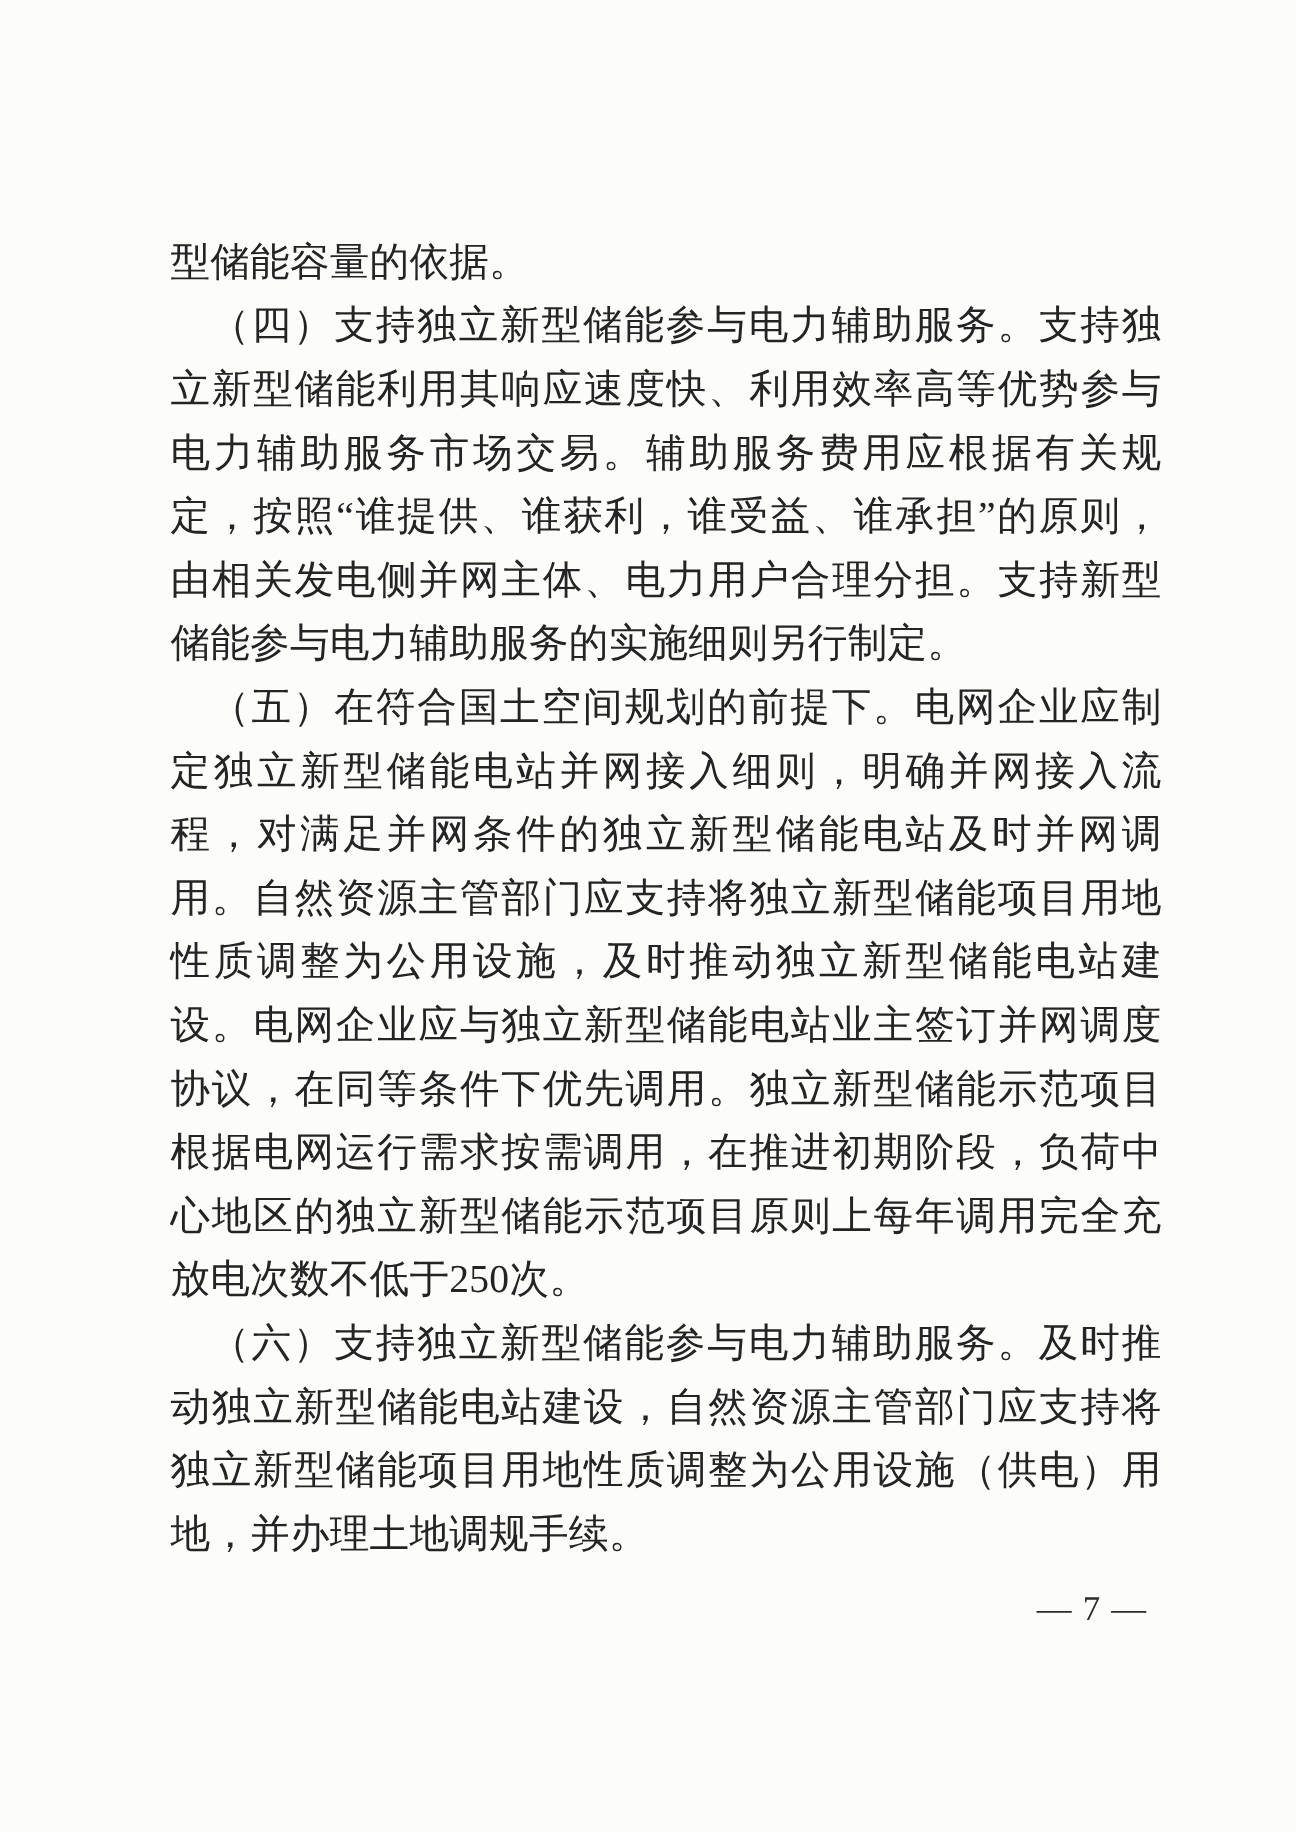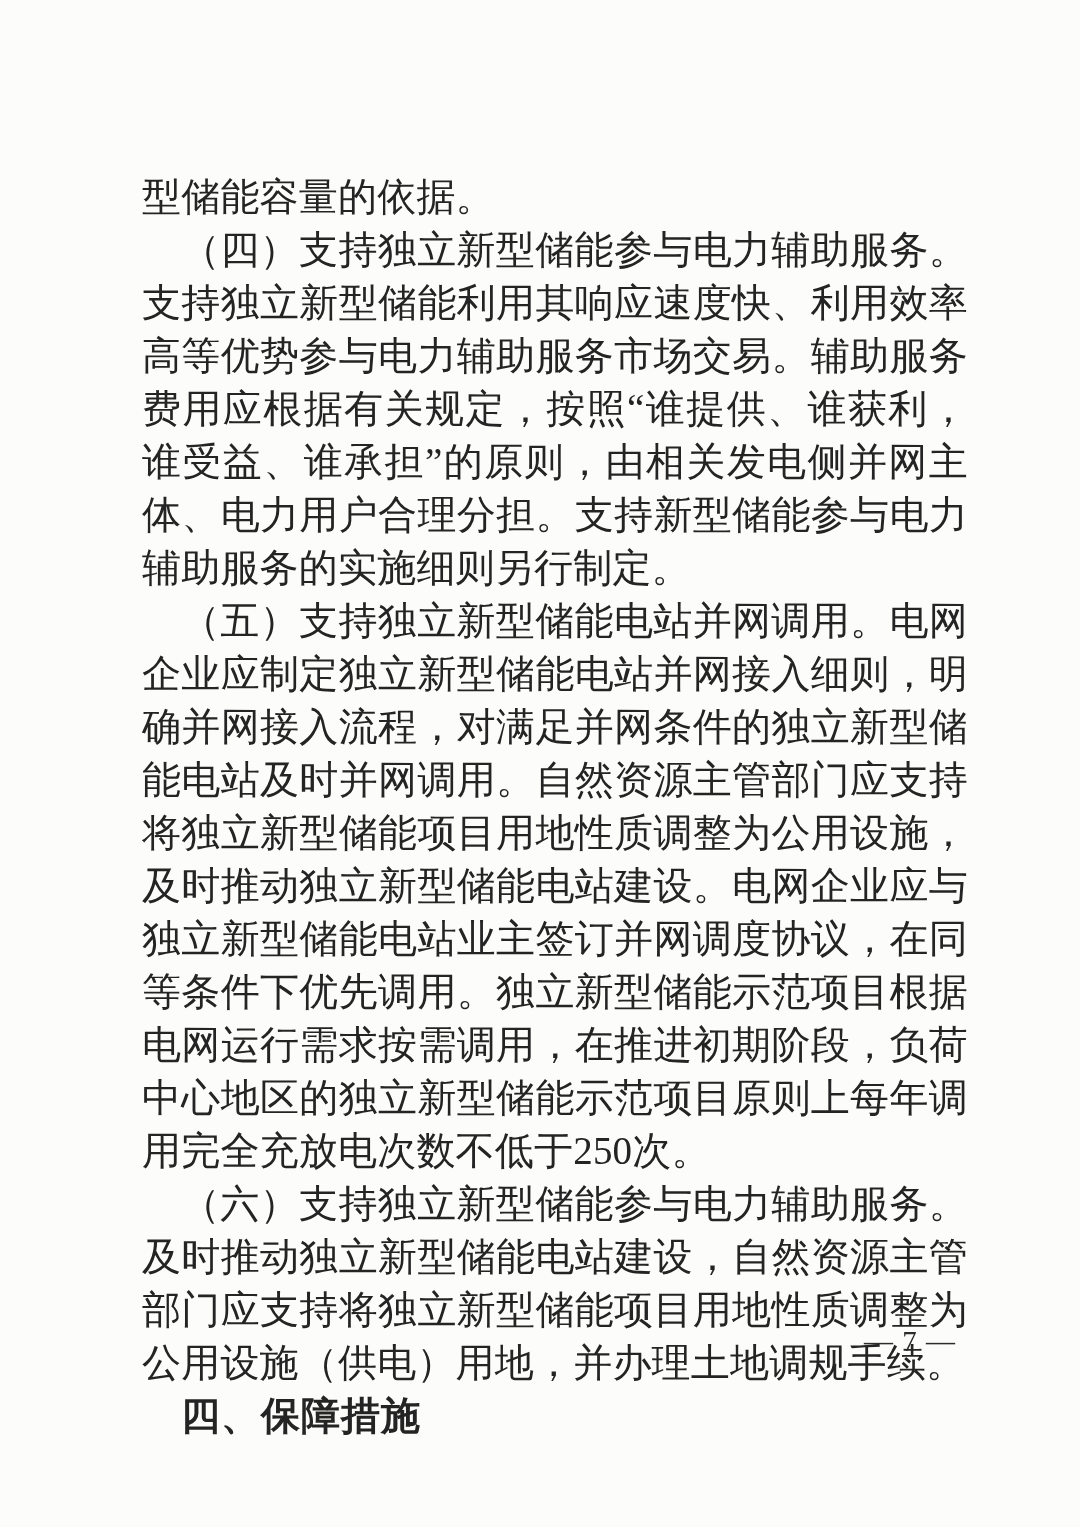--- a/index.html
+++ b/index.html
@@ -12,23 +12,23 @@
     width: 1080px;
     height: 1527px;
     background: #fcfcfb;
     overflow: hidden;
     color: #242424;
     font-family: "Liberation Serif", "DejaVu Serif", serif;
   }
   .content {
     position: absolute;
     left: 142px;
-    top: 170px;
+    top: 193px;
     width: 826px;
-    font-size: 39px;
+    font-size: 33px;
     line-height: 53px;
     text-align: justify;
     text-justify: inter-ideograph;
     letter-spacing: 0.2px;
   }
   .para {
     margin: 0;
     padding: 0;
   }
   .para.indent {
@@ -59,23 +59,22 @@
 </head>
 <body>
 
 <div class="page">
   <div class="content">
 
     <p class="para"><span>型储能容量的依据。</span></p>
 
     <p class="para indent"><span class="lead">（四）支持独立新型储能参与电力辅助服务。</span><span>支持独立新型储能利用其响应速度快、利用效率高等优势参与电力辅助服务市场交易。辅助服务费用应根据有关规定，按照“谁提供、谁获利，谁受益、谁承担”的原则，由相关发电侧并网主体、电力用户合理分担。支持新型储能参与电力辅助服务的实施细则另行制定。</span></p>
 
-    <p class="para indent"><span class="lead">（五）支持独立新型储能电站并网调用。</span><span>电网企业应制定独立新型储能电站并网接入细则，明确并网接入流程，对满足并网条件的独立新型储能电站及时并网调用。自然资源主管部门应支持将独立新型储能项目用地性质调整为公用设施，及时推动独立新型储能电站建设。电网企业应与独立新型储能电站业主签订并网调度协议，在同等条件下优先调用。独立新型储能示范项目根据电网运行需求按需调用，在推进初期阶段，负荷中心地区的独立新型储能示范项目原则上每年调用完全充放电次数不低于250次。</span></p>
+    <p class="para indent"><span class="lead">（五）在符合国土空间规划的前提下。</span><span>电网企业应制定独立新型储能电站并网接入细则，明确并网接入流程，对满足并网条件的独立新型储能电站及时并网调用。自然资源主管部门应支持将独立新型储能项目用地性质调整为公用设施，及时推动独立新型储能电站建设。电网企业应与独立新型储能电站业主签订并网调度协议，在同等条件下优先调用。独立新型储能示范项目根据电网运行需求按需调用，在推进初期阶段，负荷中心地区的独立新型储能示范项目原则上每年调用完全充放电次数不低于250次。</span></p>
 
     <p class="para indent"><span class="lead">（六）支持独立新型储能参与电力辅助服务。</span><span>及时推动独立新型储能电站建设，自然资源主管部门应支持将独立新型储能项目用地性质调整为公用设施（供电）用地，并办理土地调规手续。</span></p>
 
-    <p class="heading"><span>四、保障措施</span></p>
 
 
   </div>
 
   <div class="page-footer">— 7 —</div>
 </div>
 
 </body></html>

